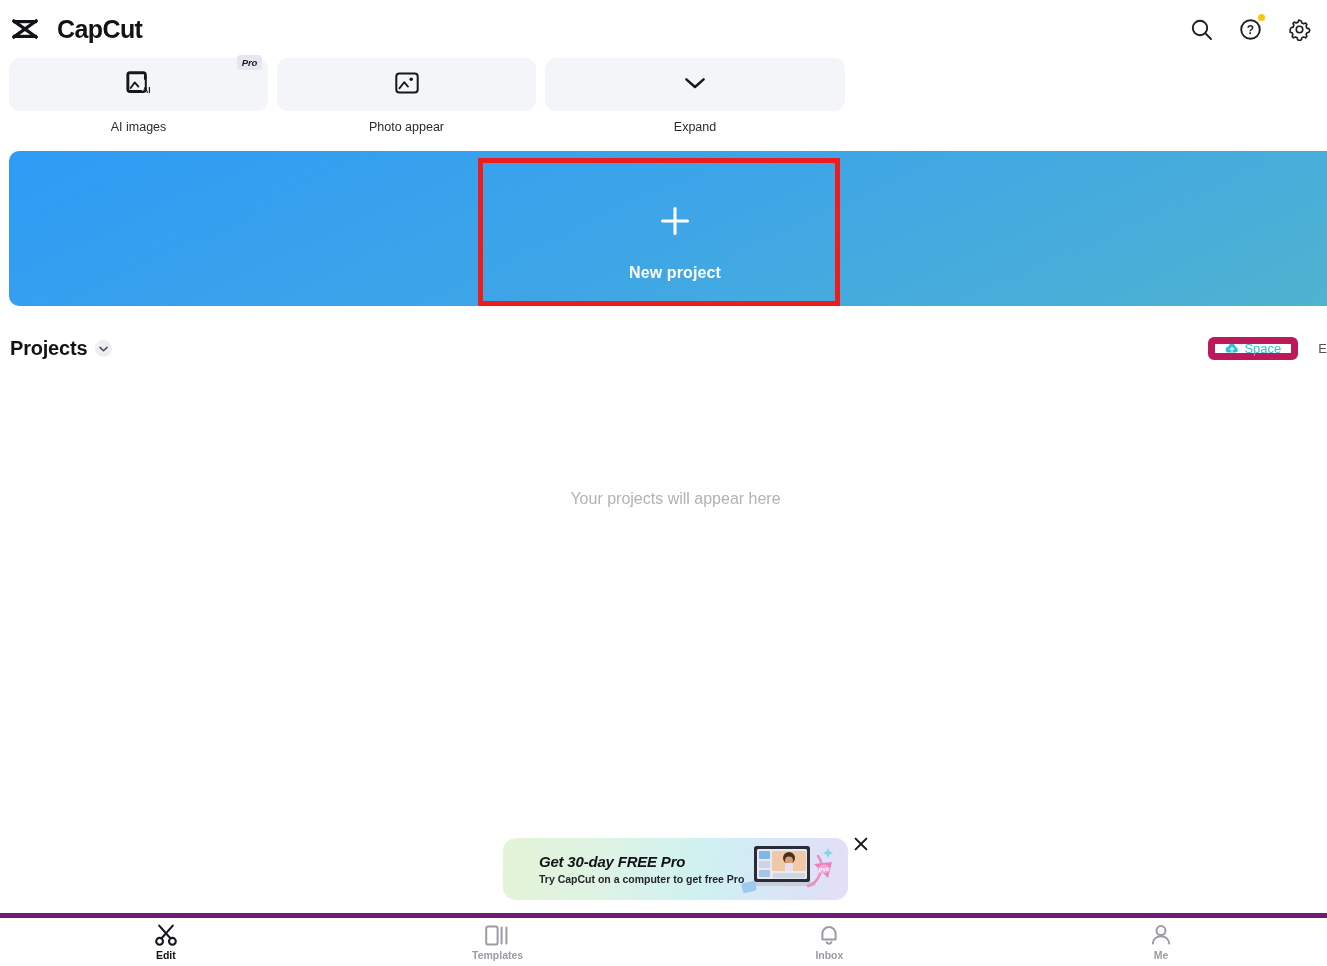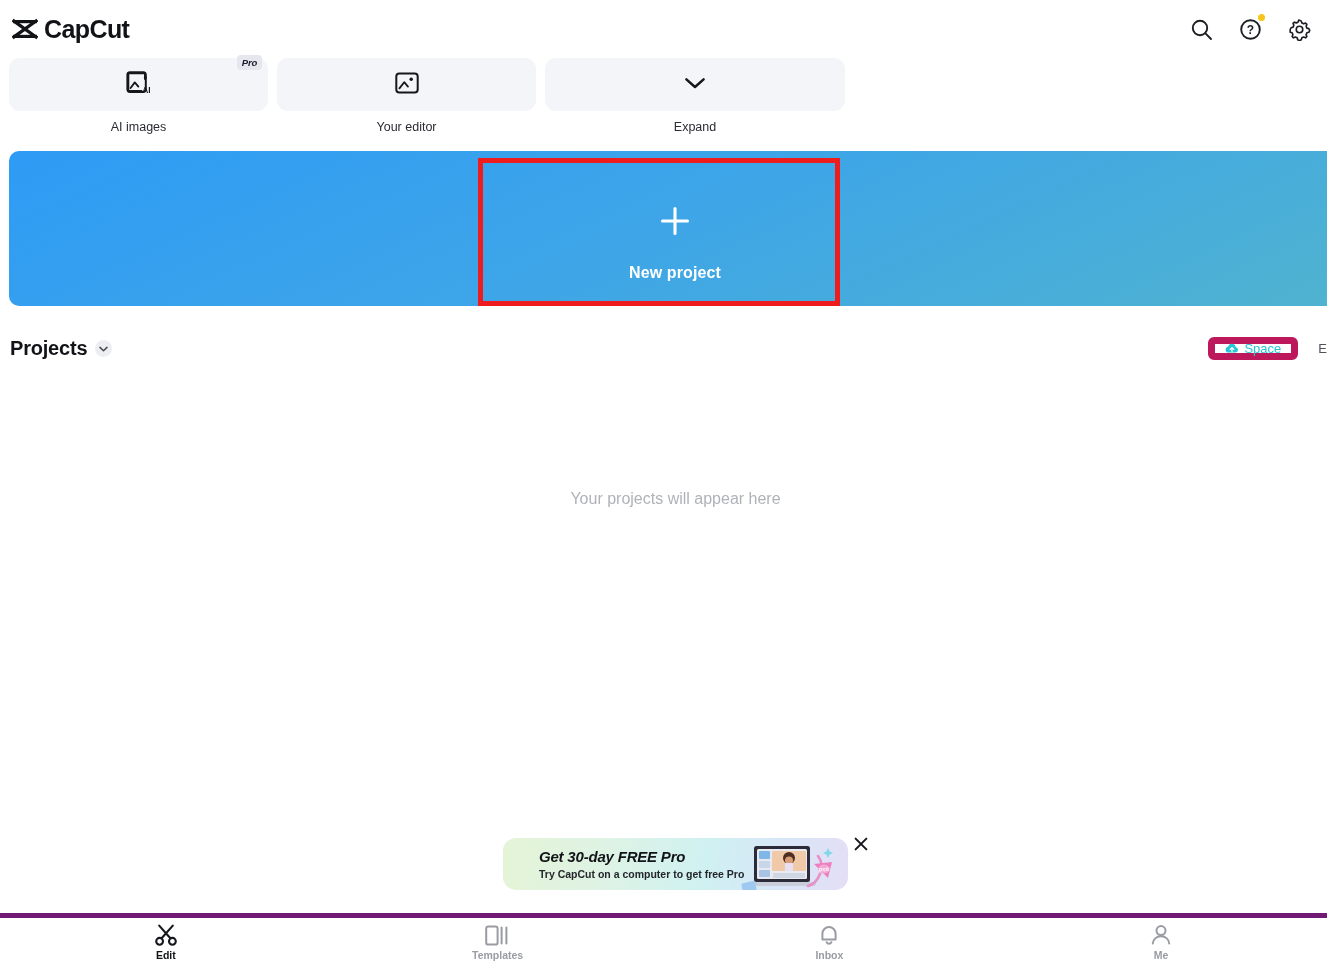--- a/index.html
+++ b/index.html
@@ -10,21 +10,21 @@
     overflow: hidden;
   }
   .app { position: relative; width: 1327px; height: 966px; background: #fff; }
 
   
   .header {
     position: absolute; top: 0; left: 0; width: 1327px; height: 58px;
     display: flex; align-items: center; justify-content: space-between;
     padding: 0 14px 0 12px;
   }
-  .brand { display: flex; align-items: center; gap: 6px; }
+  .brand { display: flex; align-items: center; gap: 19px; }
   .brand-mark { width: 26px; height: 22px; display: block; }
   .brand-name { font-size: 25px; font-weight: 700; color: #111317; letter-spacing: -0.6px; }
   .header-actions { display: flex; align-items: center; gap: 21px; }
   .hicon { position: relative; width: 28px; height: 28px; display: flex; align-items: center; justify-content: center; }
   .hicon svg { display: block; }
   .badge-dot {
     position: absolute; top: -1px; right: -1px;
     width: 7px; height: 7px; border-radius: 50%; background: #F5C518;
   }
 
@@ -100,21 +100,21 @@
   .edit-clip { font-size: 13px; color: #50525A; }
 
   
   .empty {
     position: absolute; top: 490px; left: 0; width: 1351px;
     text-align: center; font-size: 16px; color: #B0B2B8;
   }
 
   
   .promo {
-    position: absolute; top: 838px; left: 503px; width: 345px; height: 52px;
+    position: absolute; top: 838px; left: 503px; width: 345px; height: 62px;
     border-radius: 13px; overflow: hidden;
     background: linear-gradient(100deg, #E4F4D6 0%, #DFF3E4 28%, #CFF1F1 58%, #D8E6F8 80%, #E4DEF6 100%);
     display: flex; align-items: center;
   }
   .promo-text { padding-left: 36px; }
   .promo-title {
     font-size: 15px; font-weight: 700; font-style: italic; color: #111317;
     letter-spacing: -0.2px; line-height: 1.15;
   }
   .promo-sub { margin-top: 3px; font-size: 10.5px; font-weight: 700; color: #24262C; }
@@ -207,21 +207,21 @@
     <div class="tool">
       <div class="tool-card">
         <span>
           <svg width="24" height="22" viewBox="0 0 24 22">
             <rect x="1.3" y="1.6" width="21.4" height="18.8" rx="3" stroke="#15171C" stroke-width="2" fill="none"></rect>
             <path d="M4.4 16.4 L9.2 10.2 L13 14.6" stroke="#15171C" stroke-width="1.8" fill="none" stroke-linejoin="round" stroke-linecap="round"></path>
             <circle cx="16.2" cy="7.3" r="1.7" fill="#15171C"></circle>
           </svg>
         </span>
       </div>
-      <div class="tool-label">Your editor</div>
+      <div class="tool-label">Photo appear</div>
     </div>
 
 
     <div class="tool expand">
       <div class="tool-card">
         <span>
           <svg width="22" height="14" viewBox="0 0 22 14">
             <path d="M2.4 3.4 L11 11 L19.6 3.4" stroke="#15171C" stroke-width="2.5" fill="none" stroke-linecap="round" stroke-linejoin="round"></path>
           </svg>
         </span>

